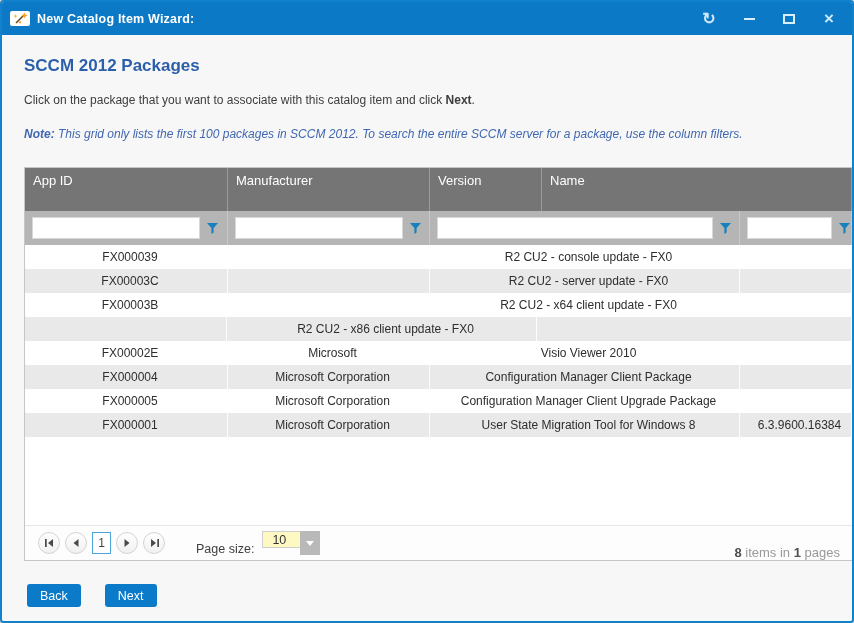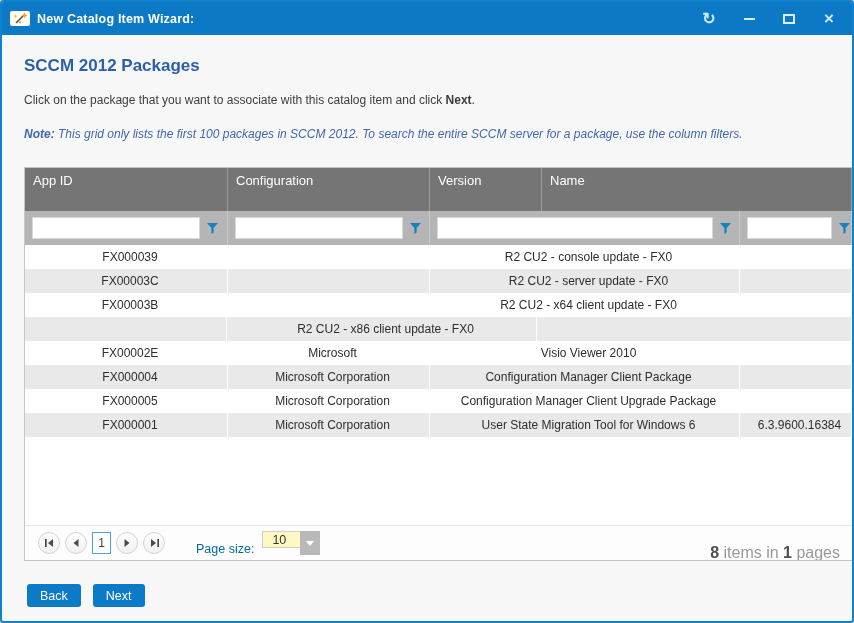--- a/index.html
+++ b/index.html
@@ -66,34 +66,34 @@
                 display:flex; align-items:center; padding:0 12px 0 13px; }
   .pg-btn { width:22px; height:22px; border:1px solid #d4d4d4; border-radius:50%;
             background:linear-gradient(#ffffff,#f0f0f0); margin-right:5px;
             display:inline-flex; align-items:center; justify-content:center; cursor:pointer; }
   .pg-btn svg { display:block; }
   .pg-current { width:19px; height:22px; border:1px solid #4aa6d8; background:#ffffff;
                 font-size:12px; color:#444; display:inline-flex; align-items:center;
                 justify-content:center; margin-right:5px; cursor:pointer; }
   .pg-order-1 { order:1; } .pg-order-2 { order:2; } .pg-order-3 { order:3; }
   .pg-order-4 { order:4; } .pg-order-5 { order:5; }
-  .pagesize-label { font-size:12.5px; color:#0369a1; margin:12px 8px 0 26px; order:6; }
+  .pagesize-label { font-size:12.5px; color:#404040; margin:12px 8px 0 26px; order:6; }
   .pagesize { display:inline-flex; order:7; cursor:pointer; }
   .pagesize .value { width:38px; height:17px; border:1px solid #cfcfcf; border-right:none;
                      background:#fef9c3; font-size:12.5px; color:#333;
                      display:inline-flex; align-items:center; padding-left:9px; }
   .pagesize .arrow { width:20px; height:24px; background:#b9b9b9;
                      display:inline-flex; align-items:center; justify-content:center; }
   .pagesize .arrow span { width:0; height:0; border-left:4px solid transparent;
                      border-right:4px solid transparent; border-top:5px solid #ffffff; display:block; }
-  .pg-summary { margin-left:auto; order:8; font-size:16px; color:#999999;margin-top:19px; }
+  .pg-summary { margin-left:auto; order:8; font-size:13px; color:#999999;margin-top:19px; }
   .pg-summary .num { color:#4f4f4f; font-weight:bold; }
 
   
-  .footer { margin:23px 0 11px 25px; display:flex; gap:12px; }
+  .footer { margin:23px 0 11px 25px; display:flex; gap:24px; }
   .btn { background:#0b7ac8; color:#ffffff; border:none; border-radius:3px;
          font-family:"Liberation Sans",sans-serif; font-size:12.5px;
          height:23px; padding:0 13px; cursor:pointer; }
 </style>
 </head>
 <body>
 
 <div class="window">
 
   <div class="titlebar">
@@ -123,21 +123,21 @@
     <div class="page-title">SCCM 2012 Packages</div>
 
     <div class="instruction"><span>Click on the package that you want to associate with this catalog item and click </span><b>Next</b><span>.</span></div>
 
     <div class="note"><b>Note:</b><span> This grid only lists the first 100 packages in SCCM 2012. To search the entire SCCM server for a package, use the column filters.</span></div>
 
     <div class="grid">
 
       <div class="grid-header">
         <div class="hcell col-0">App ID</div>
-        <div class="hcell col-1">Configuration</div>
+        <div class="hcell col-1">Manufacturer</div>
         <div class="hcell col-3">Version</div>
         <div class="hcell col-2">Name</div>
       </div>
 
       <div class="grid-filter">
         <div class="fcell col-0">
           <input value="" style="">
           <span class="funnel">
             <svg width="13" height="13" viewBox="0 0 13 13">
                 <path d="M1 1 h11 l-4.4 5 v4.6 l-2.2 1.4 v-6 Z" fill="#1581be"></path>
@@ -208,21 +208,21 @@
           </div>
           <div class="grid-row">
             <div class="cell col-0">FX000005</div>
             <div class="cell col-1">Microsoft Corporation</div>
             <div class="cell col-2">Configuration Manager Client Upgrade Package</div>
             <div class="cell col-3"></div>
           </div>
           <div class="grid-row alt">
             <div class="cell col-0">FX000001</div>
             <div class="cell col-1">Microsoft Corporation</div>
-            <div class="cell col-2">User State Migration Tool for Windows 6</div>
+            <div class="cell col-2">User State Migration Tool for Windows 8</div>
             <div class="cell col-3">6.3.9600.16384</div>
           </div>
         </div>
 
       <div class="grid-fill"></div>
 
       <div class="grid-pager">
         <span class="pg-btn pg-order-1">
           <svg width="9" height="8" viewBox="0 0 9 8">
               <rect x="0" y="0" width="1.7" height="8" fill="#4a4a4a"></rect>

